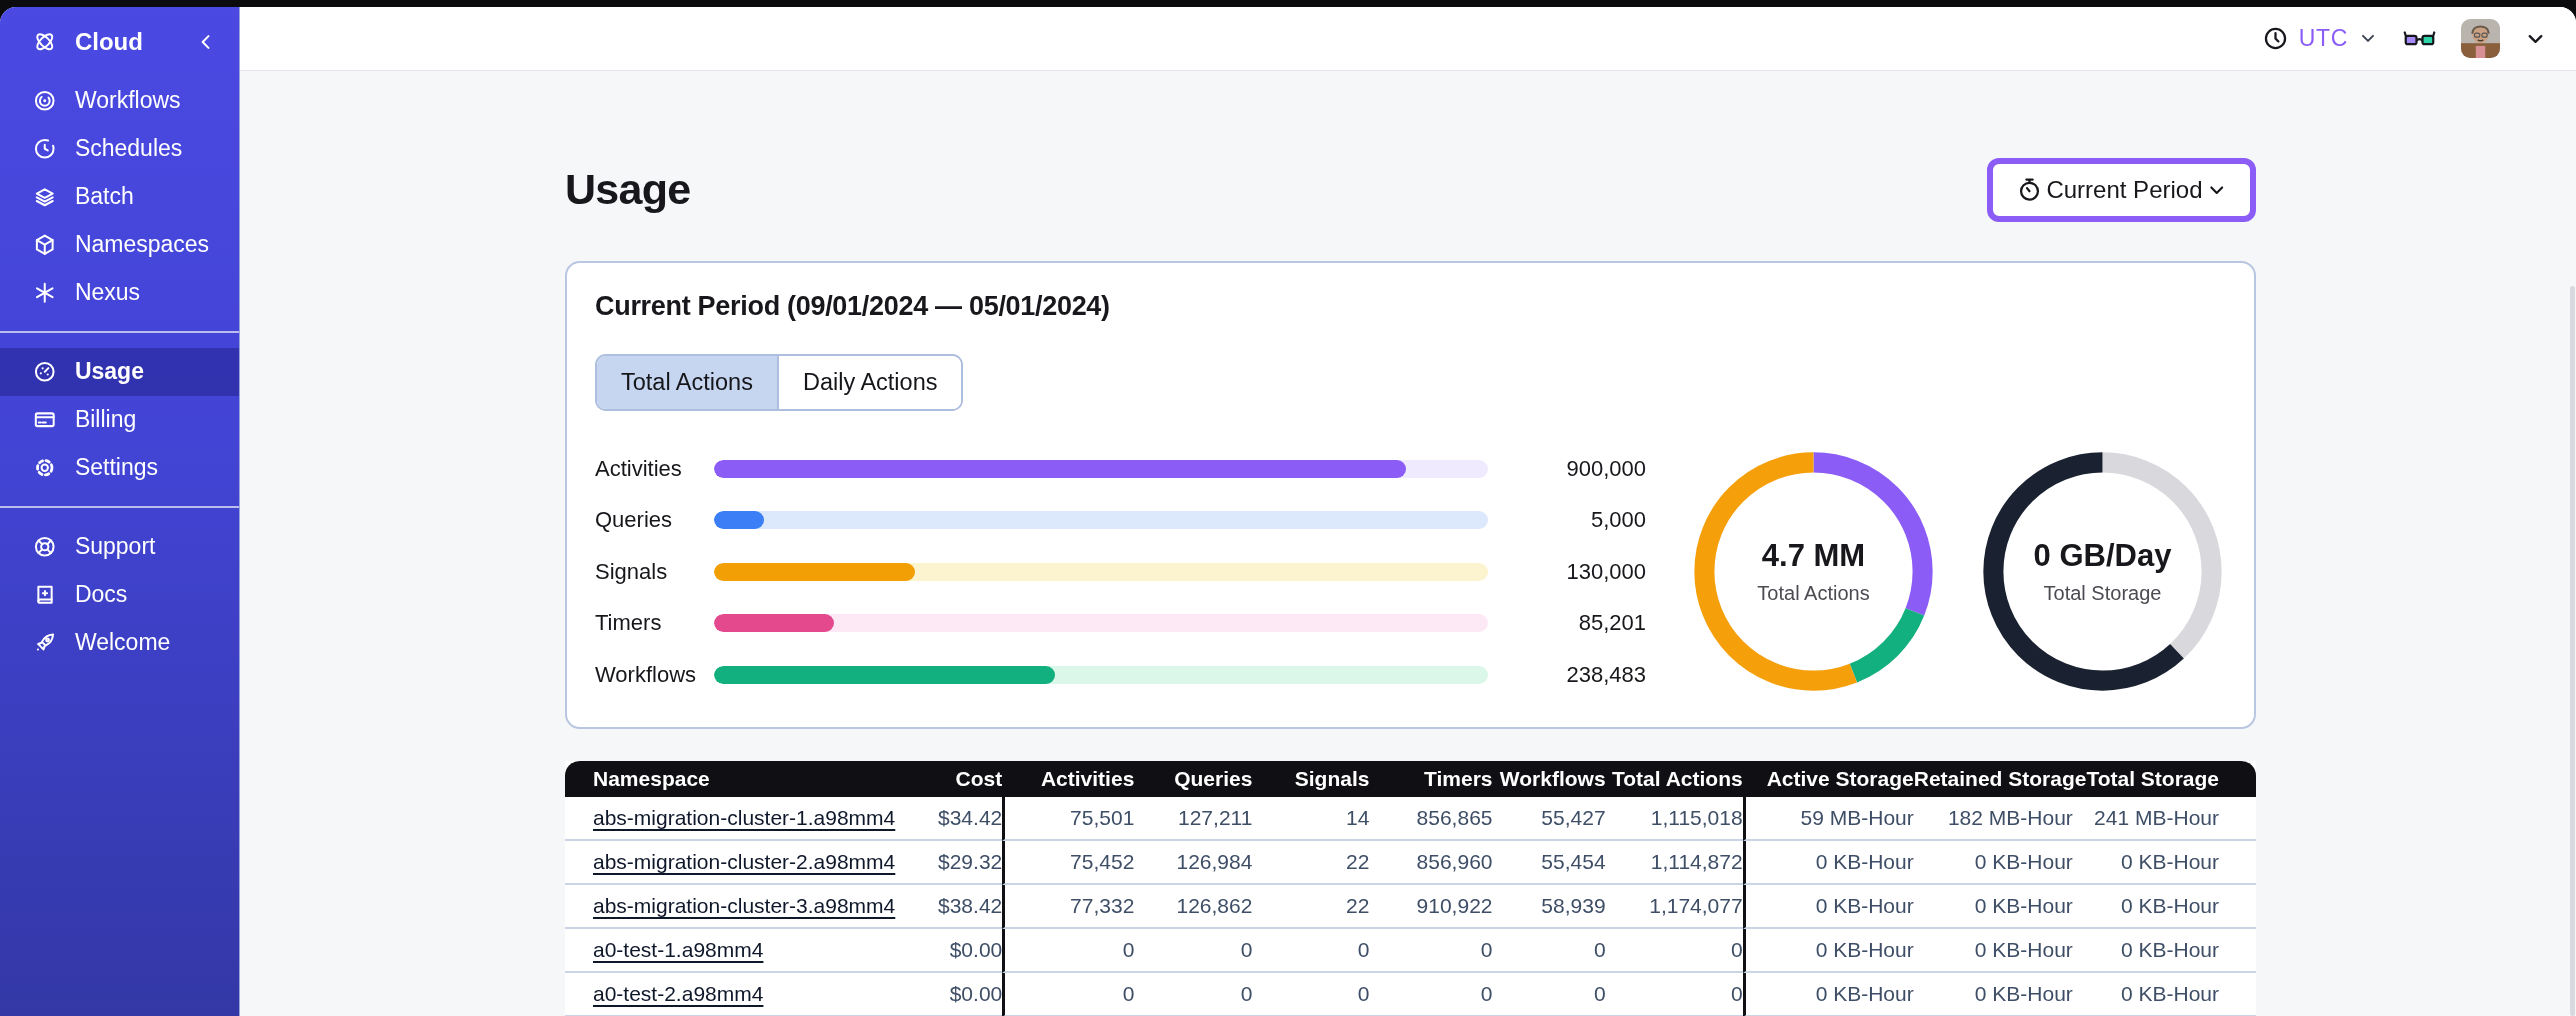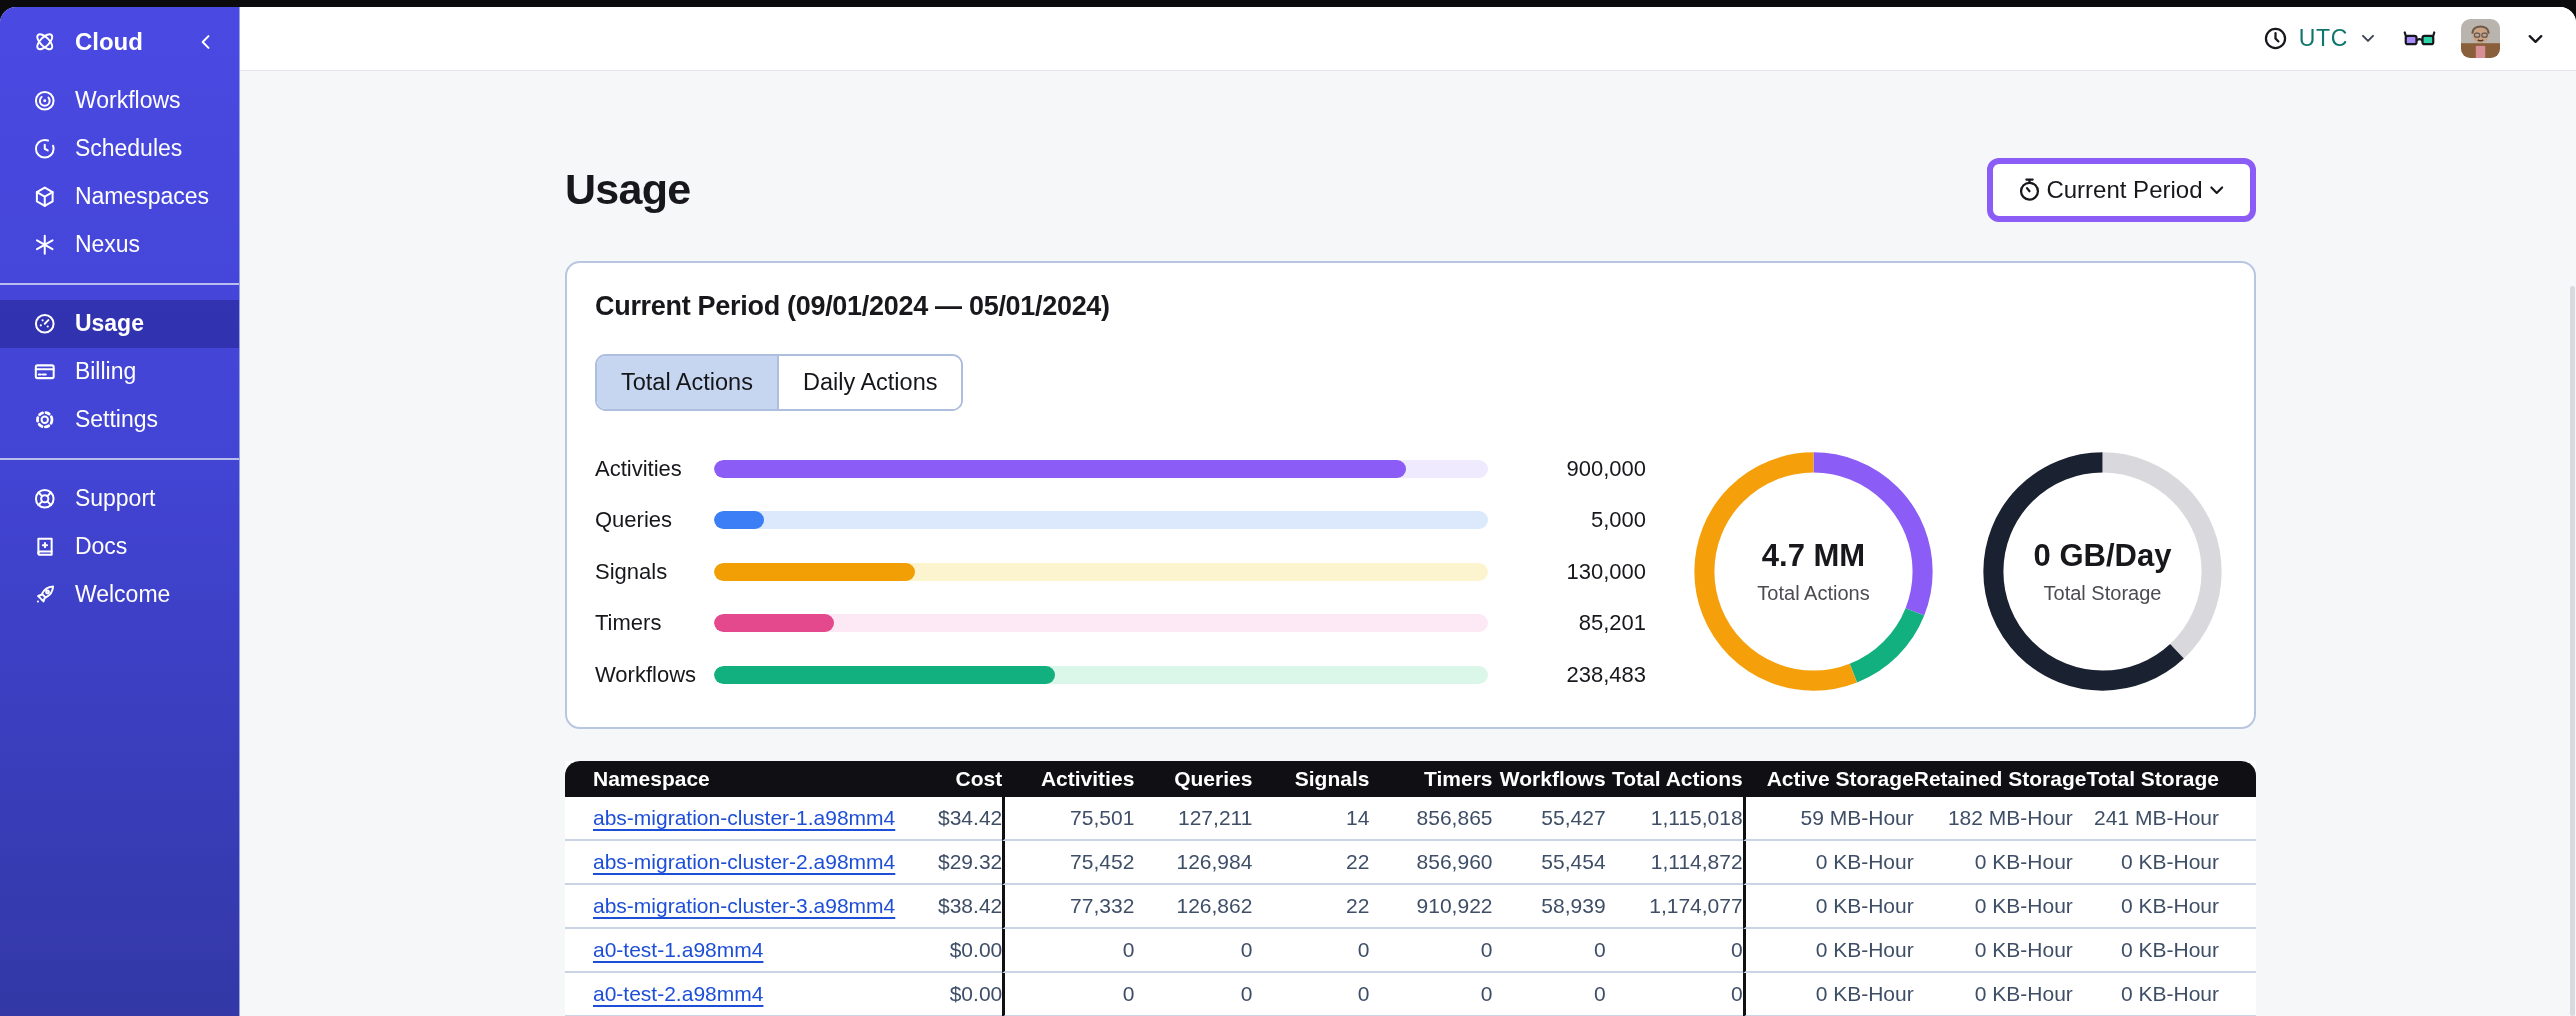--- a/index.html
+++ b/index.html
@@ -20,21 +20,21 @@
   .nav-item.selected { background:rgba(10,12,90,0.32); font-weight:600; }
   .side-divider { height:1.3px; background:rgba(226,230,245,0.75); margin:14.8px 0; }
   .icn { width:25.5px; height:25.5px; flex:0 0 25.5px; }
   .icn svg { width:100%; height:100%; display:block; }
 
   
   .main { flex:1; display:flex; flex-direction:column; min-width:0; }
   .topbar { height:64px; background:#ffffff; border-bottom:1.3px solid #e4e5ea;
             display:flex; align-items:center; justify-content:flex-end; padding-right:29.5px; gap:24px; }
   .tz-btn { display:flex; align-items:center; gap:9.4px; cursor:pointer; color:#17181d; }
-  .tz-btn .tzlabel { font-size:23px; color:#0f766e; letter-spacing:0.7px; }
+  .tz-btn .tzlabel { font-size:23px; color:#8b5cf6; letter-spacing:0.7px; }
   .tb-icn { width:27px; height:27px; }
   .tb-icn svg { width:100%; height:100%; display:block; }
   .avatar { width:39px; height:39px; border-radius:9.4px; overflow:hidden; cursor:pointer; }
   .avatar svg { width:100%; height:100%; display:block; }
 
   .content { flex:1; overflow:hidden; padding:0 320px 0 325px; background:#f6f7f9; position:relative; }
   .title-row { margin-top:87px; display:flex; align-items:center; justify-content:space-between; }
   h1.page-title { font-size:43px; font-weight:600; color:#17171c; letter-spacing:-0.7px; }
   .period-btn { background:#fff; border:6px solid #8b5cf6; border-radius:12px; height:64px;
                 display:flex; align-items:center; gap:3px; padding:0 23px; cursor:pointer;
@@ -76,21 +76,21 @@
                          height:36px; padding:0; vertical-align:middle; white-space:nowrap; }
   table.usage thead th:first-child { border-top-left-radius:14.8px; text-align:left; padding-left:28px; }
   table.usage thead th:last-child  { border-top-right-radius:14.8px; }
   table.usage th.r, table.usage td.r { text-align:right; }
   table.usage td { height:44px; border-bottom:2px solid #c9d5e5; font-size:21px;
                    color:#3e4e66; white-space:nowrap; vertical-align:middle; background:#fff; }
   table.usage td.mono { font-family:Liberation Sans, sans-serif;margin-top:28px; }
   table.usage td:first-child { padding-left:28px; }
   table.usage td:last-child, table.usage th:last-child { padding-right:37px; }
   table.usage .group-divider { border-left:3.4px solid #101014; }
-  td .ns-link { color:#1d4ed8; text-decoration:underline; text-underline-offset:4px; cursor:pointer; }
+  td .ns-link { color:#0f172a; text-decoration:underline; text-underline-offset:4px; cursor:pointer; }
 
   .scroll-hint { position:absolute; right:1.3px; top:215px; bottom:0; width:4.7px;
                  background:#d7d9df; border-radius:2.7px; }
 </style>
 </head>
 <body>
 
 <div class="app">
 
   <aside class="sidebar">
@@ -120,20 +120,30 @@
           <span class="nlabel">Workflows</span>
         </div>
         <div class="nav-item">
           <span class="icn">
             <svg viewBox="0 0 24 24" fill="none" stroke="#fff" stroke-width="1.9" stroke-linecap="round" stroke-linejoin="round">
               <circle cx="12" cy="12" r="8.3" stroke-dasharray="42 7"></circle>
               <path d="M12 8.2V12l2.8 1.6"></path>
             </svg>
           </span>
           <span class="nlabel">Schedules</span>
+        </div>
+        <div class="nav-item">
+          <span class="icn">
+            <svg viewBox="0 0 24 24" fill="none" stroke="#fff" stroke-width="1.9" stroke-linecap="round" stroke-linejoin="round">
+              <path d="M4.5 9 12 5l7.5 4L12 13z"></path>
+              <path d="M4.5 12.5 12 16.5l7.5-4"></path>
+              <path d="M4.5 16 12 20l7.5-4"></path>
+            </svg>
+          </span>
+          <span class="nlabel">Batch</span>
         </div>
         <div class="nav-item">
           <span class="icn">
             <svg viewBox="0 0 24 24" fill="none" stroke="#fff" stroke-width="1.9" stroke-linecap="round" stroke-linejoin="round">
               <path d="M12 3.4l7.4 4.2v8.8L12 20.6l-7.4-4.2V7.6z"></path>
               <path d="M4.6 7.6 12 11.8l7.4-4.2M12 11.8v8.8"></path>
             </svg>
           </span>
           <span class="nlabel">Namespaces</span>
         </div>

